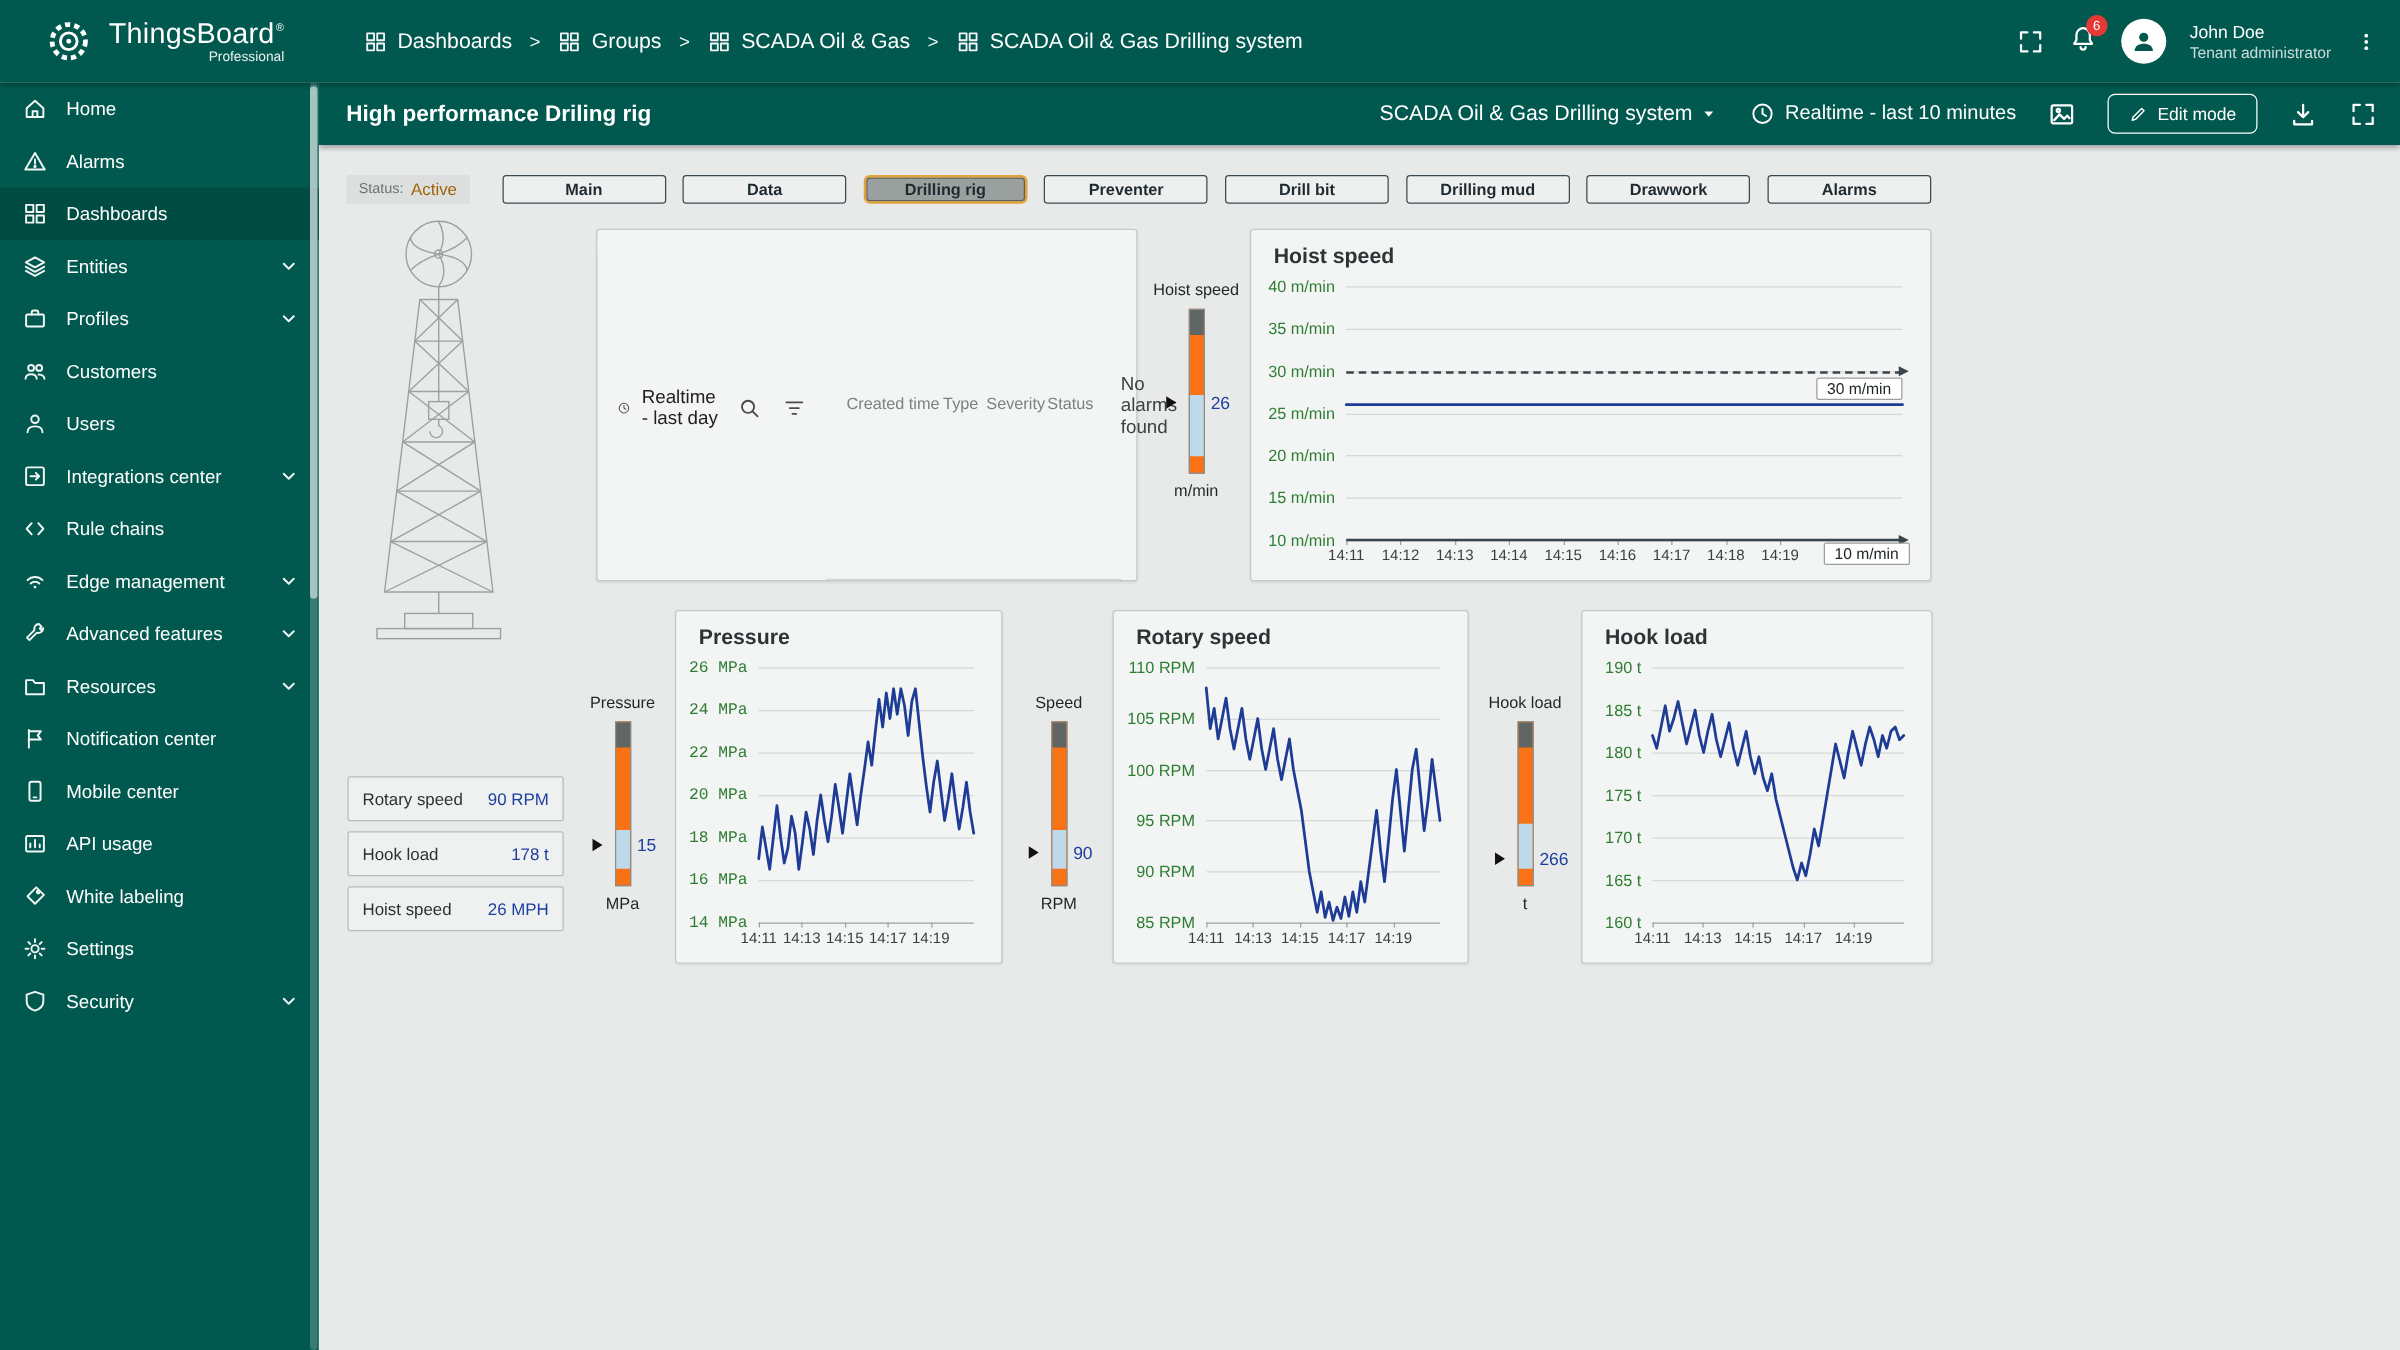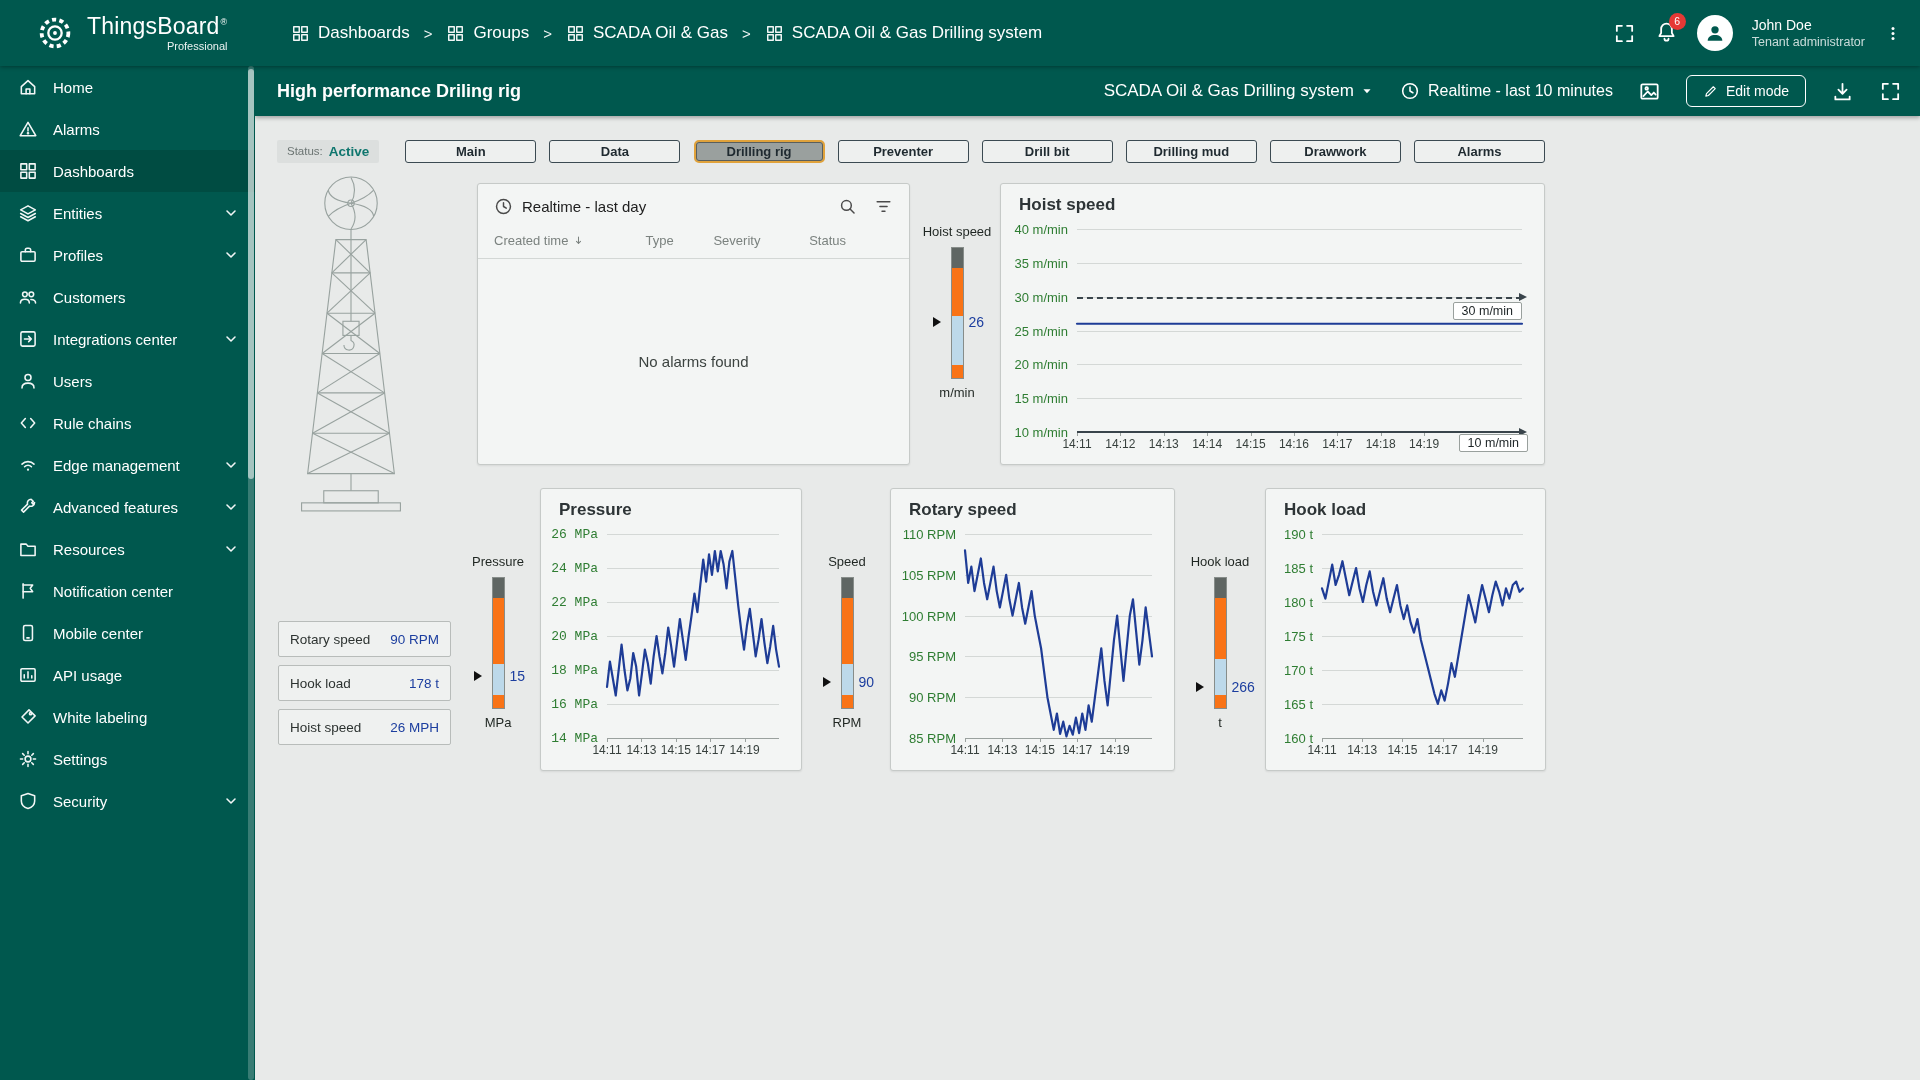--- a/index.html
+++ b/index.html
@@ -49,31 +49,31 @@
 .timewindow{display:flex;align-items:center;gap:8px;font-size:16px;cursor:pointer;white-space:nowrap}
 .tw-ic{width:20px;height:20px}
 .edit-btn{display:flex;align-items:center;gap:8px;border:1px solid #fff;background:transparent;color:#fff;border-radius:6px;padding:7px 16px;font-size:14px;cursor:pointer;font-family:inherit}
 .eb-ic{width:15px;height:15px}
 
 
 .content{position:absolute;left:255px;top:116px;right:0;bottom:0;background:#e8eae9;overflow:hidden}
 .statusbar{position:absolute;left:22px;top:23px;width:1268px;height:24px;display:flex;align-items:center}
 .status-chip{display:flex;align-items:center;gap:6px;background:#dcdfde;padding:4px 10px;border-radius:2px;white-space:nowrap}
 .sc-label{font-size:11.5px;color:#6b7472}
-.sc-value{font-size:13.5px;color:#0f766e;font-weight:700}
+.sc-value{font-size:13.5px;color:#a16207;font-weight:400}
 .nav-btns{flex:1;display:flex;justify-content:space-between;margin-left:26px}
 .nav-btn{width:131px;height:23px;background:#eef0ef;border:1.5px solid #3b4a52;border-radius:3px;font-size:13px;font-weight:700;color:#1f2a30;display:flex;align-items:center;justify-content:center;cursor:pointer;font-family:inherit}
 .nav-btn.sel{background:#9aa09e;border:2px solid #e0a23b;border-radius:5px;box-shadow:inset 0 0 0 1px #5a5f5d}
 
 .rig{position:absolute;left:20px;top:56px;width:152px;height:348px}
 
 .card{position:absolute;background:#f3f5f4;border:1px solid #c6cac8;border-radius:3px;box-shadow:0 1px 2px rgba(0,0,0,.08)}
 
 
-.alarm-card{left:222px;top:67px;width:433px;height:282px;display:flex;flex-direction:column}
+.alarm-card{left:222px;top:67px;width:433px;height:282px;display:flex;}
 .alarm-head{display:flex;align-items:center;gap:9px;padding:13px 16px 9px 16px;color:#3c4340}
 .al-icon{width:19px;height:19px;color:#4a4a4a;cursor:pointer}
 .alarm-tw{font-size:15px;color:#212121;cursor:pointer}
 .alarm-icons{margin-left:auto;display:flex;gap:17px}
 .alarm-cols{display:flex;align-items:center;padding:8px 16px 10px;color:#7b827f;font-size:13px;border-bottom:1px solid #d3d7d5}
 .al-col{display:flex;align-items:center;gap:4px;cursor:pointer;white-space:nowrap}
 .sort-ic{width:13px;height:13px;color:#7b827f}
 .alarm-empty{flex:1;display:flex;align-items:center;justify-content:center;font-size:15px;color:#3c4340}
 
 
@@ -294,39 +294,39 @@
               <circle cx="12" cy="6.6" r="2.1"></circle>
               <path d="M2.2 14.4c0-2.1 1.8-3.3 4-3.3s4 1.2 4 3.3"></path>
               <path d="M11.6 11.3c2 .1 4.2 1.1 4.2 3.1"></path>
             </svg>
           </span>
           <span class="sb-label">Customers</span>
         </div>
         <div class="sb-item">
           <span class="icon">
             <svg viewBox="0 0 18 18" fill="none" stroke="currentColor" stroke-width="1.4" stroke-linecap="round" stroke-linejoin="round">
+              <circle cx="9" cy="5.8" r="2.7"></circle>
+              <path d="M3.6 15.2c0-2.9 2.4-4.3 5.4-4.3s5.4 1.4 5.4 4.3"></path>
+            </svg>
+          </span>
+          <span class="sb-label">Users</span>
+        </div>
+        <div class="sb-item">
+          <span class="icon">
+            <svg viewBox="0 0 18 18" fill="none" stroke="currentColor" stroke-width="1.4" stroke-linecap="round" stroke-linejoin="round">
               <rect x="2.6" y="2.6" width="12.8" height="12.8" rx="1.4"></rect>
               <path d="M5.8 9h6.2M9.6 6.6 12 9l-2.4 2.4"></path>
             </svg>
           </span>
           <span class="sb-label">Integrations center</span>
           <span class="icon sb-chev">
             <svg viewBox="0 0 18 18" fill="none" stroke="currentColor" stroke-width="1.4" stroke-linecap="round" stroke-linejoin="round">
               <path d="M5.4 7.2 9 10.8l3.6-3.6"></path>
             </svg>
           </span>
-        </div>
-        <div class="sb-item">
-          <span class="icon">
-            <svg viewBox="0 0 18 18" fill="none" stroke="currentColor" stroke-width="1.4" stroke-linecap="round" stroke-linejoin="round">
-              <circle cx="9" cy="5.8" r="2.7"></circle>
-              <path d="M3.6 15.2c0-2.9 2.4-4.3 5.4-4.3s5.4 1.4 5.4 4.3"></path>
-            </svg>
-          </span>
-          <span class="sb-label">Users</span>
         </div>
         <div class="sb-item">
           <span class="icon">
             <svg viewBox="0 0 18 18" fill="none" stroke="currentColor" stroke-width="1.4" stroke-linecap="round" stroke-linejoin="round">
               <path d="M6.6 5 3 9l3.6 4"></path>
               <path d="M11.4 5 15 9l-3.6 4"></path>
             </svg>
           </span>
           <span class="sb-label">Rule chains</span>
         </div>

